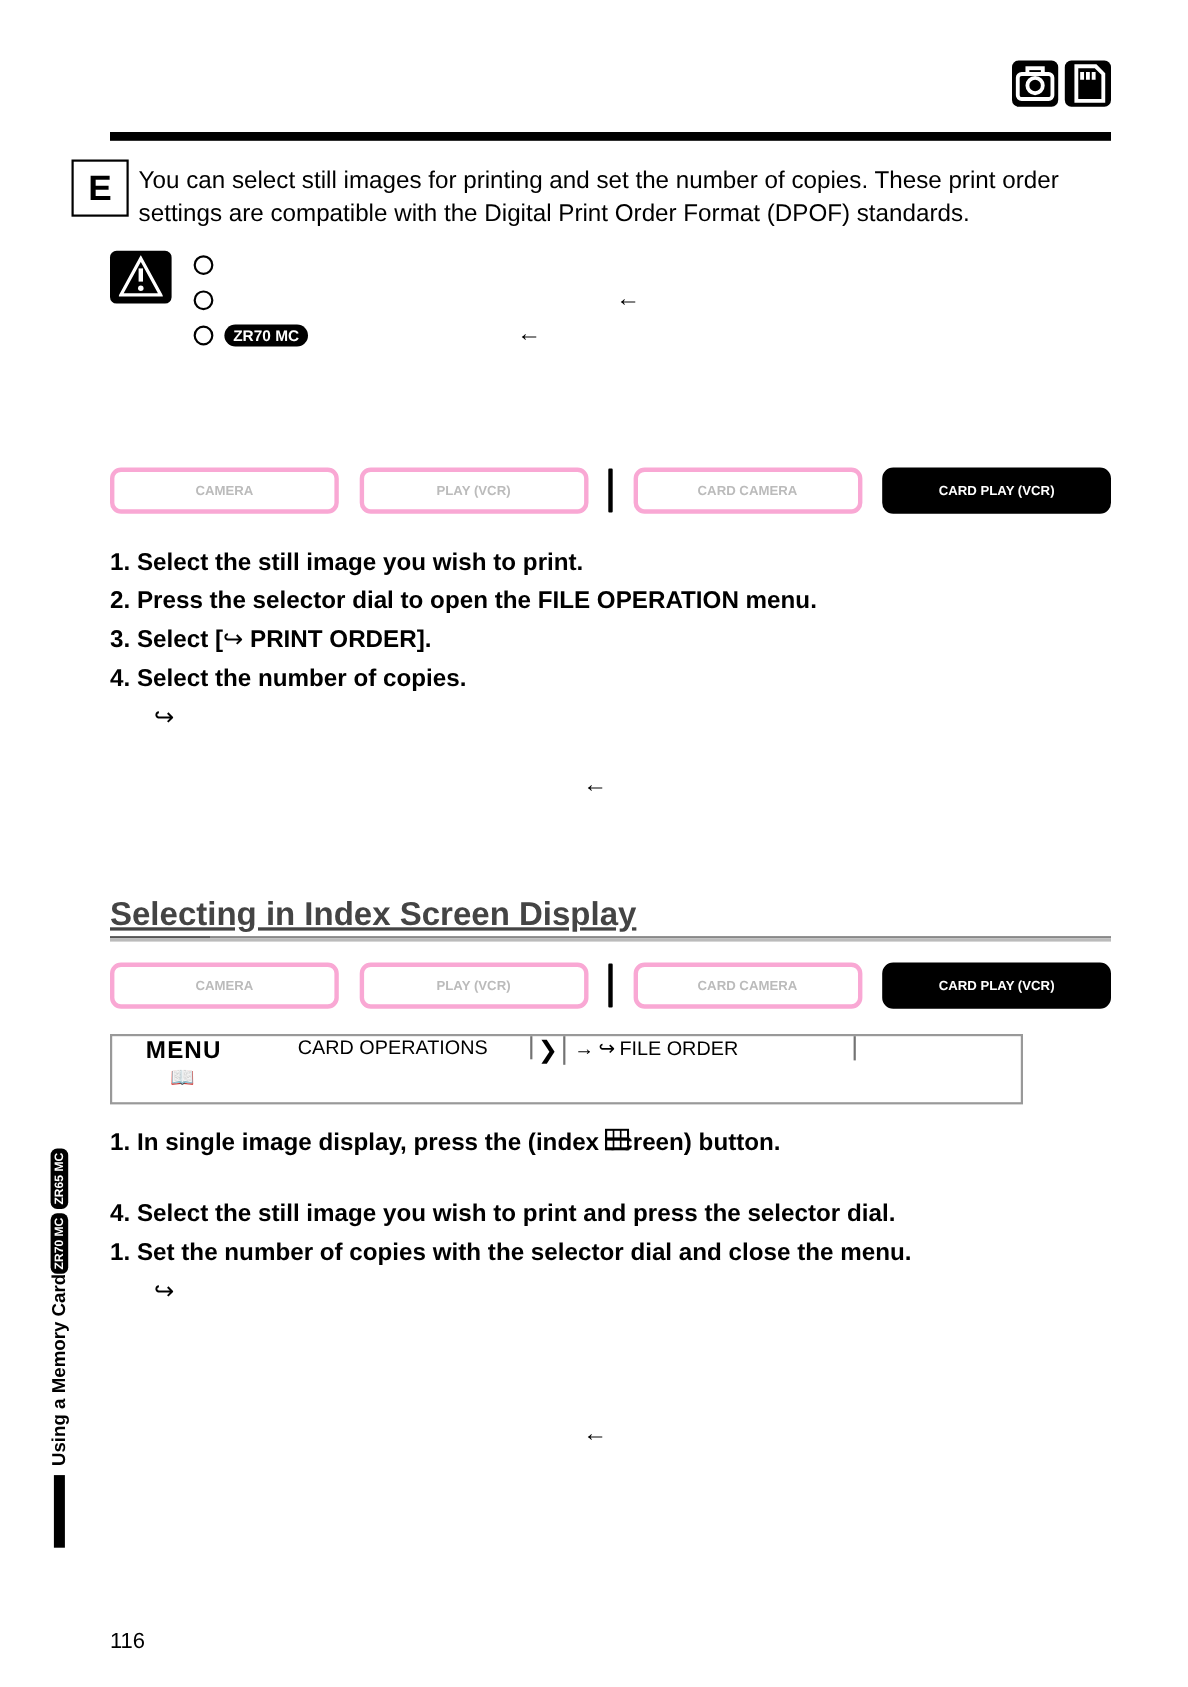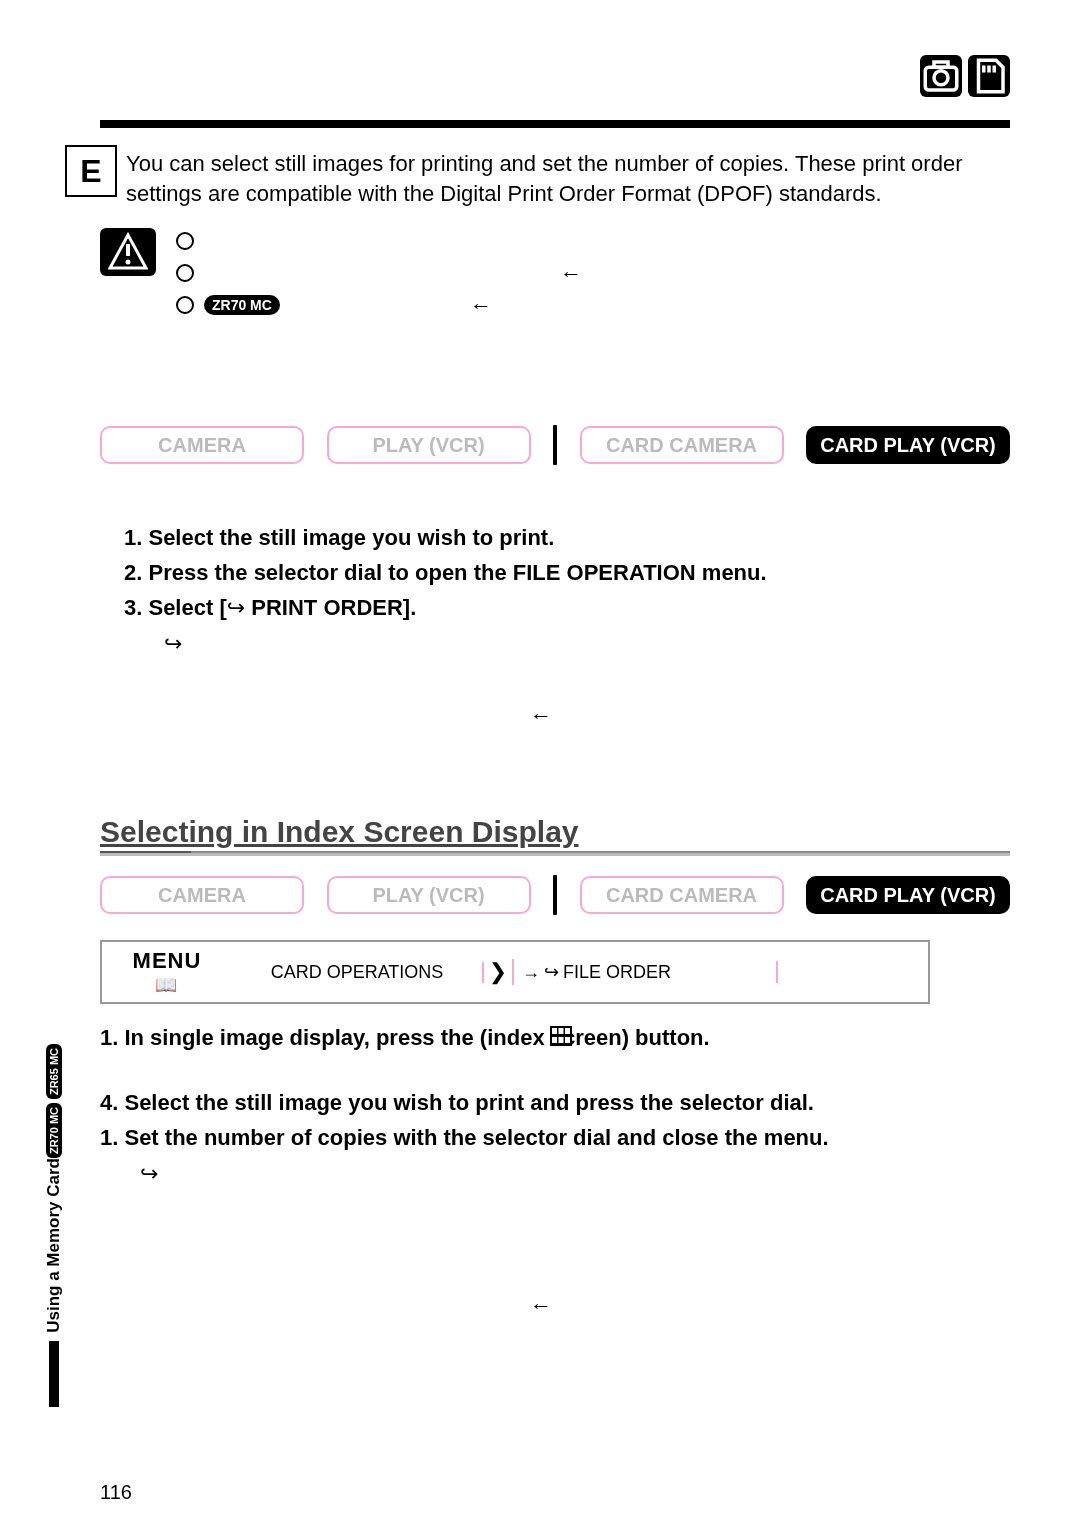--- a/index.html
+++ b/index.html
@@ -129,27 +129,27 @@
     position: absolute;
     left: 100px;
     right: 70px;
     display: flex;
     justify-content: space-between;
     align-items: center;
   }
   .mode-box {
     width: 200px;
     height: 34px;
-    border: 2px solid #f9a8d4;
+    border: 4px solid #f9a8d4;
     border-radius: 10px;
     display: flex;
     align-items: center;
     justify-content: center;
     font-weight: bold;
-    font-size: 20px;
+    font-size: 12px;
     color: #bbb;
   }
   .mode-sep {
     width: 4px;
     height: 40px;
     background: #000;
     border-radius: 1px;
   }
   .mode-active {
     background: #000;
@@ -165,31 +165,31 @@
     line-height: 1.6;
     font-weight: bold;
   }
   .print-glyph { font-weight: normal; }
   
   .menu-path {
     position: absolute;
     left: 100px;
     right: 150px;
     display: flex;
-    align-items: center;
+    align-items: flex-start;
     border: 2px solid #999;
     height: 60px;
   }
   .menu-cell {
     display: flex;
     align-items: center;
     justify-content: center;
     font-size: 18px;
     color: #000;
-    border-right: 2px solid #f9a8d4;
+    border-right: 2px solid #737373;
   }
   .menu-label {
     width: 130px;
     flex-direction: column;
     font-weight: 900;
     font-size: 22px;
     letter-spacing: 1px;
     border-right: none;
     border: none;
   }
@@ -290,26 +290,27 @@
 
 
 <div class="mode-row" style="top:425px;">
   <div class="mode-box">CAMERA</div>
   <div class="mode-box">PLAY (VCR)</div>
   <div class="mode-sep"></div>
   <div class="mode-box">CARD CAMERA</div>
   <div class="mode-box mode-active">CARD PLAY (VCR)</div>
 </div>
 
-<div class="steps" style="top:520px;margin-left:24px;">
+<div class="steps" style="top:493px;">
   <div>1. Select the still image you wish to print.</div>
   <div>2. Press the selector dial to open the FILE OPERATION menu.</div>
   <div>
     <span>3. Select [</span><span class="print-glyph">↪</span><span> PRINT ORDER].</span>
   </div>
+  <div>4. Select the number of copies.</div>
   <div style="height:30px; padding-left:40px;"><span class="print-glyph">↪</span></div>
   <div style="height:34px;"></div>
 </div>
 <span class="arrow-left" style="top:700px; left:530px;">←</span>
 
 <div class="section-h" style="top:815px;text-decoration:underline;">
   <span>Selecting in Index Screen Display</span>
   <span class="uline"></span>
 </div>
 

